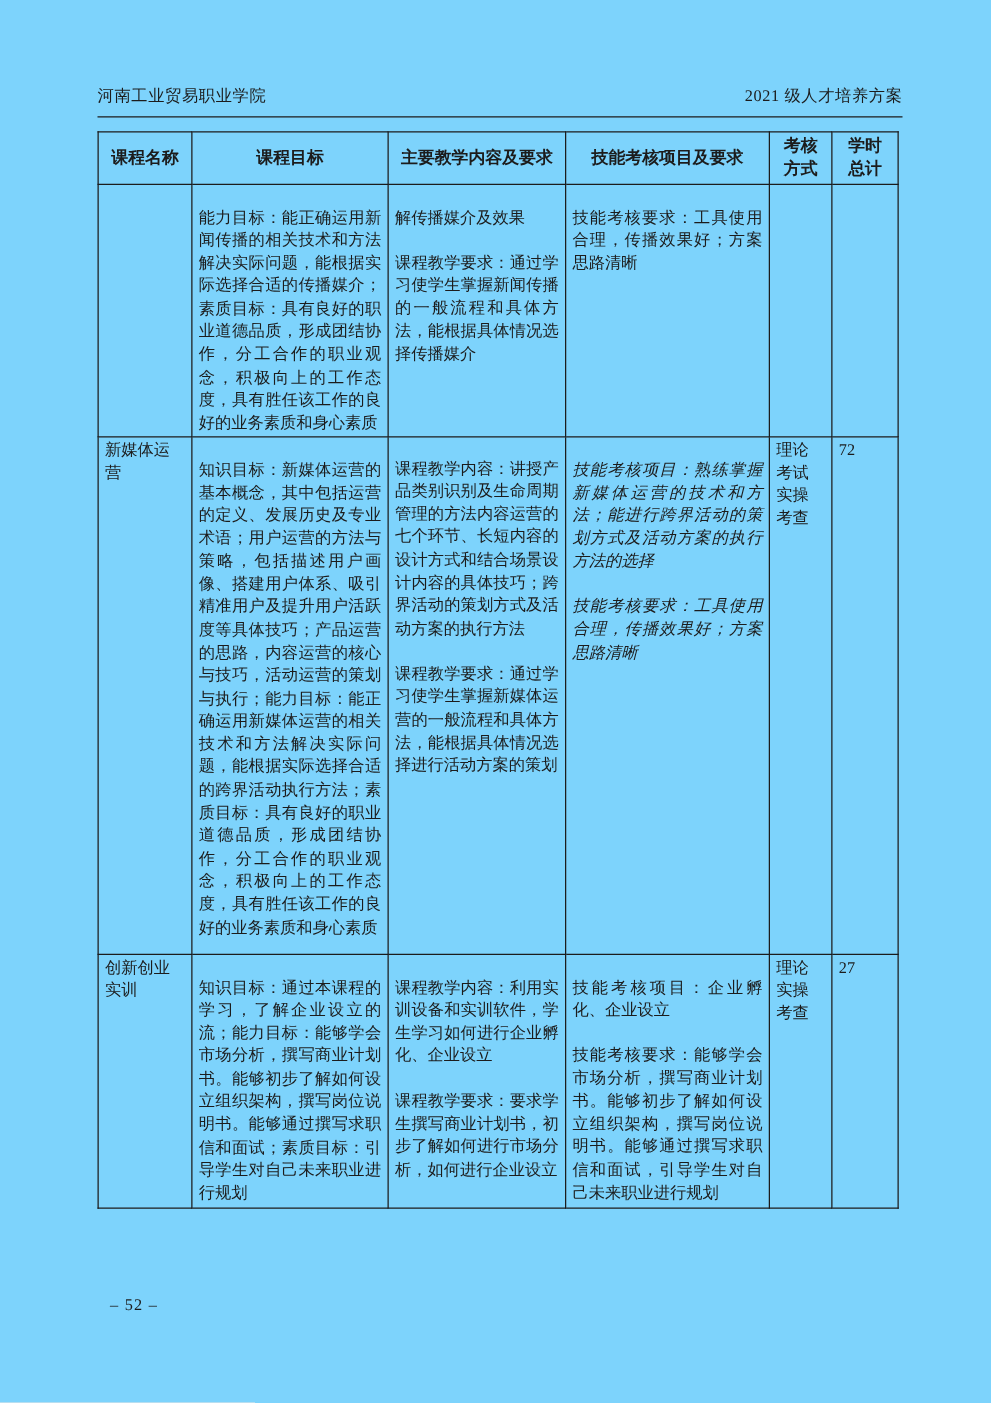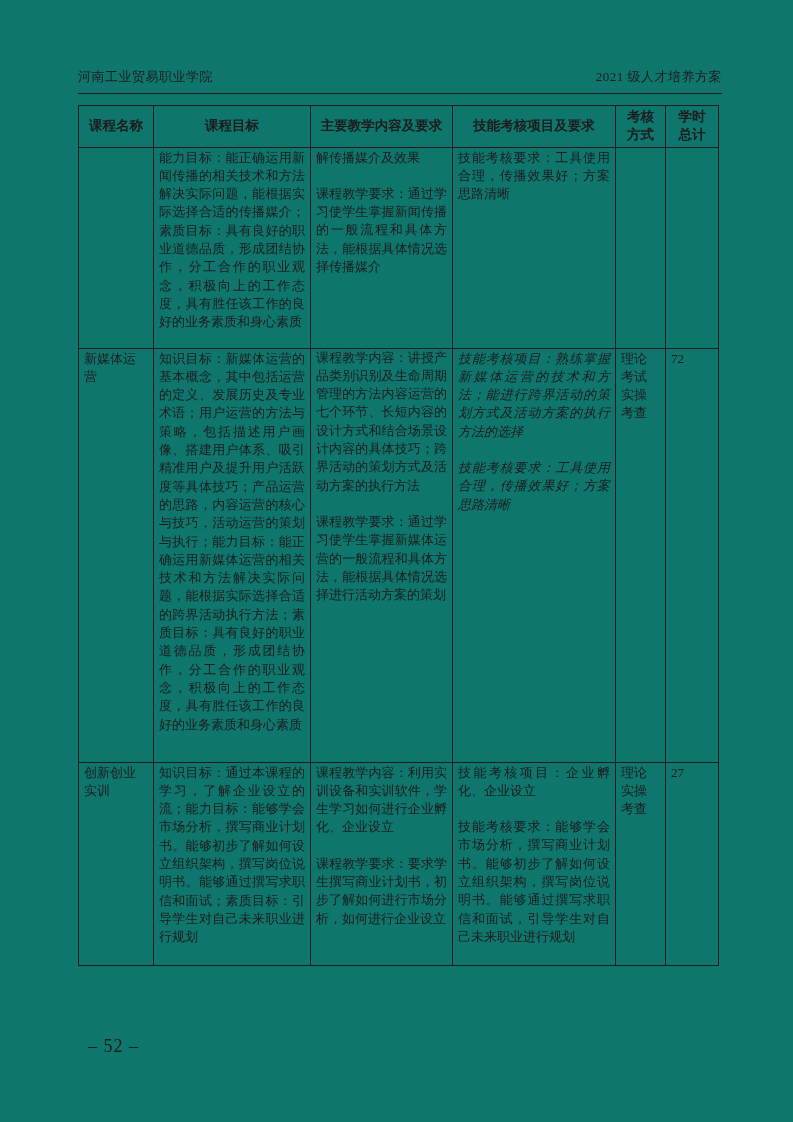--- a/index.html
+++ b/index.html
@@ -1,19 +1,19 @@
 <!DOCTYPE html>
 <html><head>
 <meta charset="utf-8">
 <style>
   html,body{margin:0;padding:0;background:#e8e8e8;}
   .page{
     position:relative;
     width:793px;height:1122px;
-    background:#0f766e;
+    background:#7dd3fc;
     font-family:"Liberation Serif","DejaVu Serif",serif;
     color:#1c1c1c;
     overflow:hidden;
   }
   .page-header{
     position:absolute;left:78px;right:71px;top:68px;
     display:flex;justify-content:space-between;
     font-size:13px;letter-spacing:0.5px;
   }
   .header-rule{
@@ -50,27 +50,27 @@
     text-align:left;
     padding:0 6px 0 11px;
     white-space:pre-line;
   }
   td.center-cell{
     vertical-align:middle;
     text-align:center;
     white-space:pre-line;
     padding:1px 2px;
   }
-  td p{margin:0 0 18px 0;}
+  td p{margin:16px 0 18px 0;}
   td p:last-child{margin-bottom:0;}
   td.pad-sm{padding-top:37px;font-family:Liberation Mono, monospace;}
   td.pad-lg{padding-top:112px;font-style:italic;}
   .page-footer{
     position:absolute;left:88px;top:1036px;
-    font-size:18px;letter-spacing:1px;
+    font-size:13px;letter-spacing:1px;
   }
 </style>
 </head>
 <body>
 
 <div class="page">
 
   <div class="page-header">
     <span>河南工业贸易职业学院</span>
     <span>2021 级人才培养方案</span>

